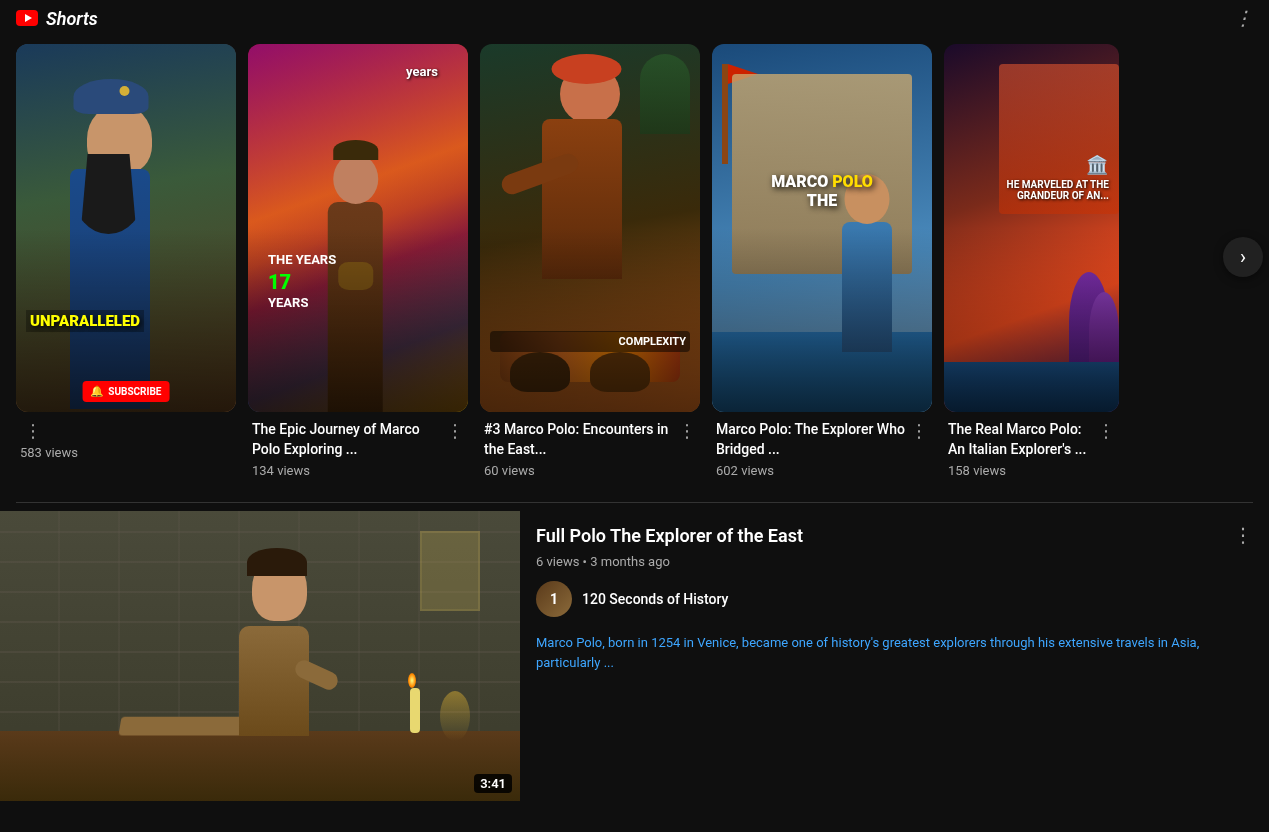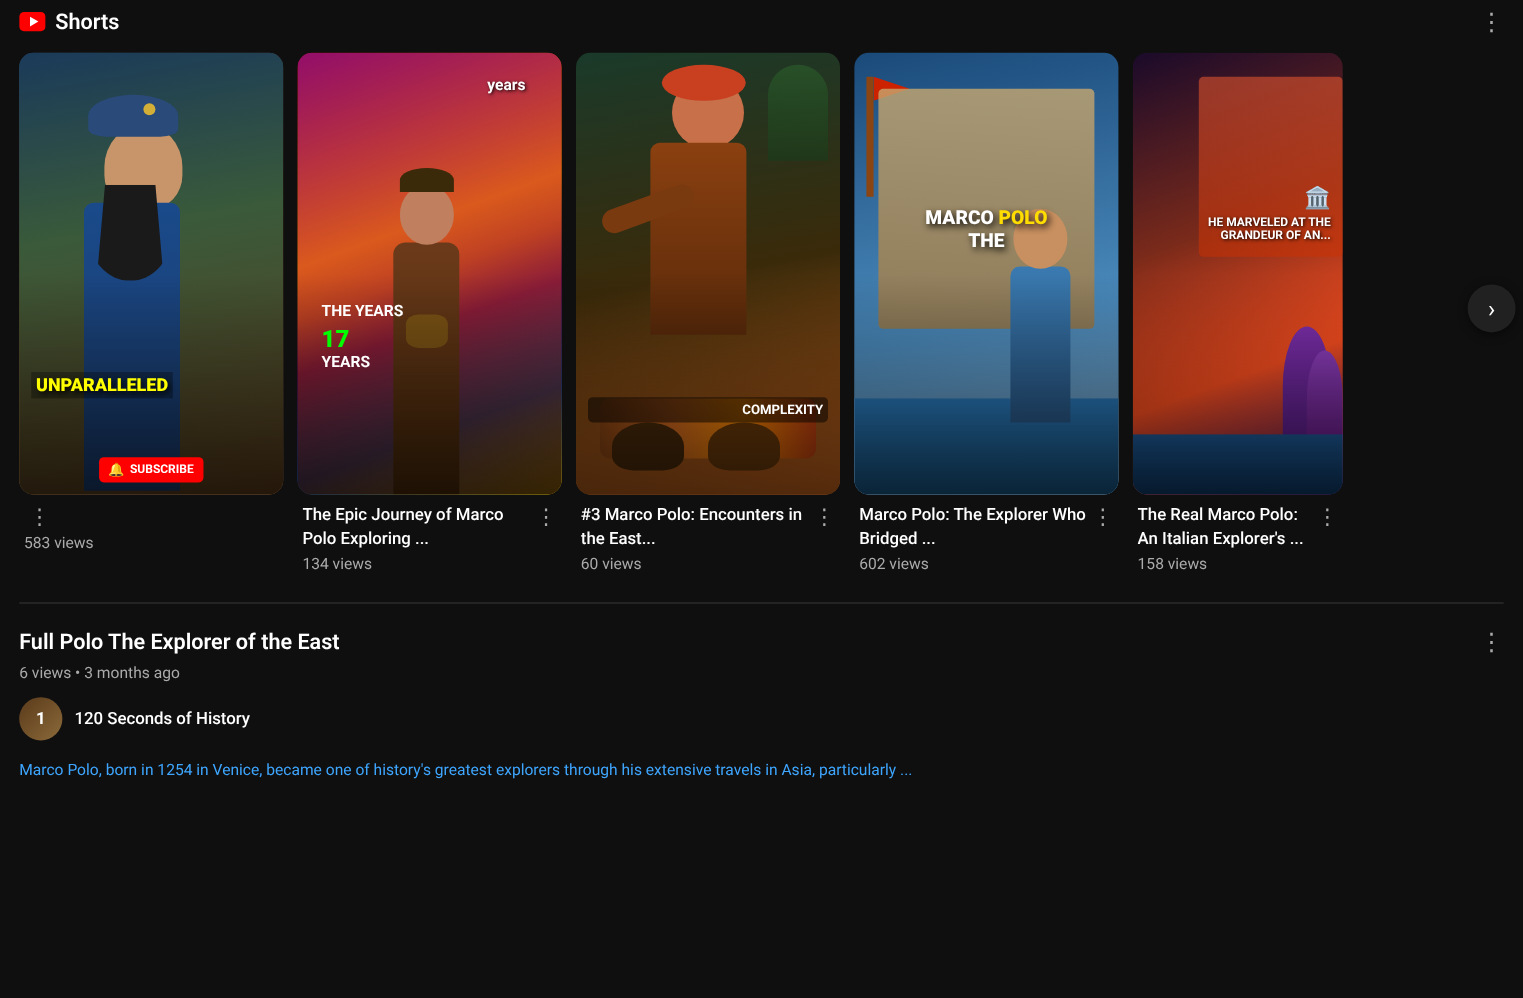--- a/index.html
+++ b/index.html
@@ -12,20 +12,21 @@
       overflow-x: hidden;
     }
 
     
     .header {
       display: flex;
       align-items: center;
       justify-content: space-between;
       padding: 8px 16px;
       height: 36px;
+      font-style: italic;
     }
     .header-left {
       display: flex;
       align-items: center;
       gap: 8px;
     }
     .yt-logo {
       width: 22px;
       height: 22px;
     }
@@ -467,20 +468,48 @@
     </div>
 
     <div class="next-btn">›</div>
   </div>
 </div>
 
 <div class="divider"></div>
 
 <div class="video-detail">
 
+  <div class="video-thumb-container">
+    <div class="stone-bg"></div>
+
+    <div class="window-light"></div>
+
+    <div style="position:absolute;bottom:0;left:0;right:0;height:70px;background:linear-gradient(180deg,#5a3a1a,#3a2a0a);"></div>
+
+    <div style="position:absolute;bottom:65px;left:120px;width:180px;height:20px;background:#8b6a3a;border-radius:4px;transform:perspective(200px) rotateX(20deg);"></div>
+
+    <div style="position:absolute;bottom:65px;left:50%;transform:translateX(-30%);">
+      <div style="position:relative;">
+
+        <div style="width:70px;height:110px;background:linear-gradient(180deg,#8b6a3a,#6b4a1a);border-radius:10px 10px 0 0;"></div>
+
+        <div style="position:absolute;top:-70px;left:50%;transform:translateX(-40%);width:55px;height:65px;background:#c8956a;border-radius:50% 50% 40% 40%;"></div>
+
+        <div style="position:absolute;top:-78px;left:50%;transform:translateX(-45%);width:60px;height:28px;background:#2a1a0a;border-radius:50% 50% 0 0;"></div>
+
+        <div style="position:absolute;top:40px;right:-30px;width:45px;height:18px;background:#8b6a3a;border-radius:10px;transform:rotate(25deg);"></div>
+      </div>
+    </div>
+
+    <div class="candle-light"></div>
+
+    <div style="position:absolute;bottom:68px;right:100px;width:10px;height:45px;background:#e8d870;border-radius:4px;"></div>
+    <div style="position:absolute;bottom:113px;right:104px;width:8px;height:15px;background:radial-gradient(ellipse,#ffff80 0%,#ff8800 60%,transparent 100%);border-radius:50%;"></div>
+    <div class="timestamp">3:41</div>
+  </div>
 
   <div class="video-info">
     <div class="video-title-row">
       <span class="video-title">Full Polo The Explorer of the East</span>
       <span class="video-dots">⋮</span>
     </div>
     <div class="video-meta">6 views • 3 months ago</div>
     <div class="channel-row">
       <div class="channel-avatar">
         <span>1</span>

